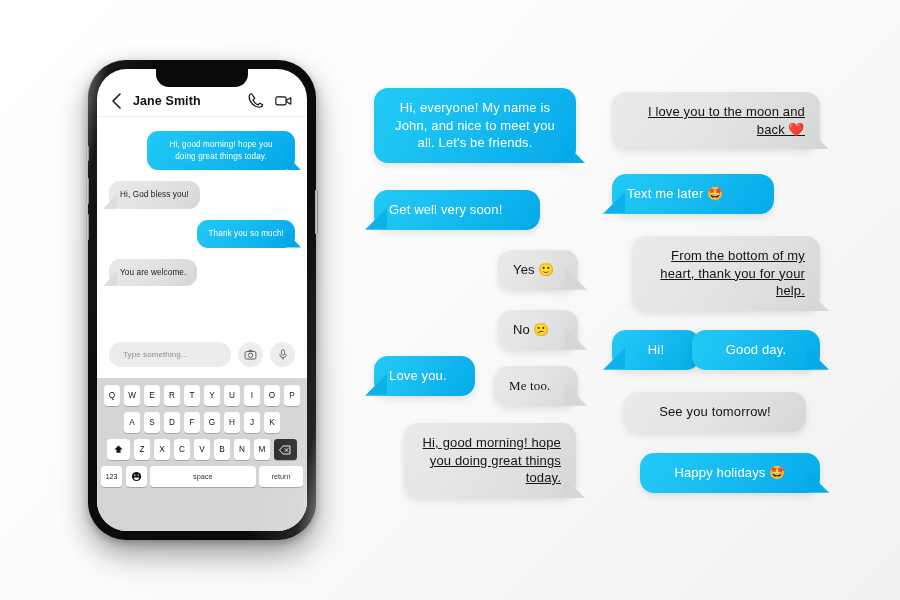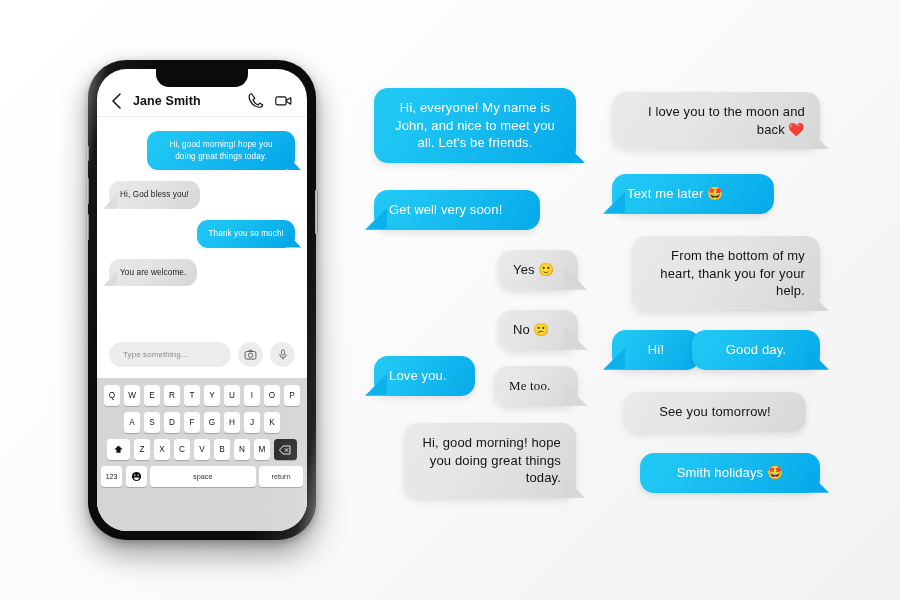--- a/index.html
+++ b/index.html
@@ -247,21 +247,21 @@
     content: "";
     position: absolute;
     left: -9px; bottom: 0;
     width: 22px; height: 22px;
     clip-path: polygon(100% 0, 100% 100%, 0 100%);
     border-bottom-right-radius: 3px;
   }
   .lbub.blue.tail-l::after { background: #0DB2EC; }
 
   .t-center { text-align: center; }
-  .t-right  { text-align: right; }
+  .t-right  { text-align: right; text-decoration: underline; }
   .t-left   { text-align: left; }
 </style>
 </head>
 <body>
 
 <div id="stage">
 
   <div class="phone">
     <div class="btn-side btn-silent"></div>
     <div class="btn-side btn-vup"></div>
@@ -401,15 +401,15 @@
   <div class="lbub blue tail-l t-left" style="left:612px; top:174px; width:162px;">Text me later 🤩</div>
 
   <div class="lbub gray tail-r t-right" style="left:632px; top:236px; width:188px;">From the bottom of my heart, thank you for your help.</div>
 
   <div class="lbub blue tail-l t-center" style="left:612px; top:330px; width:88px;">Hi!</div>
 
   <div class="lbub blue tail-r t-center" style="left:692px; top:330px; width:128px;">Good day.</div>
 
   <div class="lbub gray t-center" style="left:624px; top:392px; width:182px;">See you tomorrow!</div>
 
-  <div class="lbub blue tail-r t-center" style="left:640px; top:453px; width:180px;">Smith holidays 🤩</div>
+  <div class="lbub blue tail-r t-center" style="left:640px; top:453px; width:180px;">Happy holidays 🤩</div>
 
 </div>
 
 </body></html>

